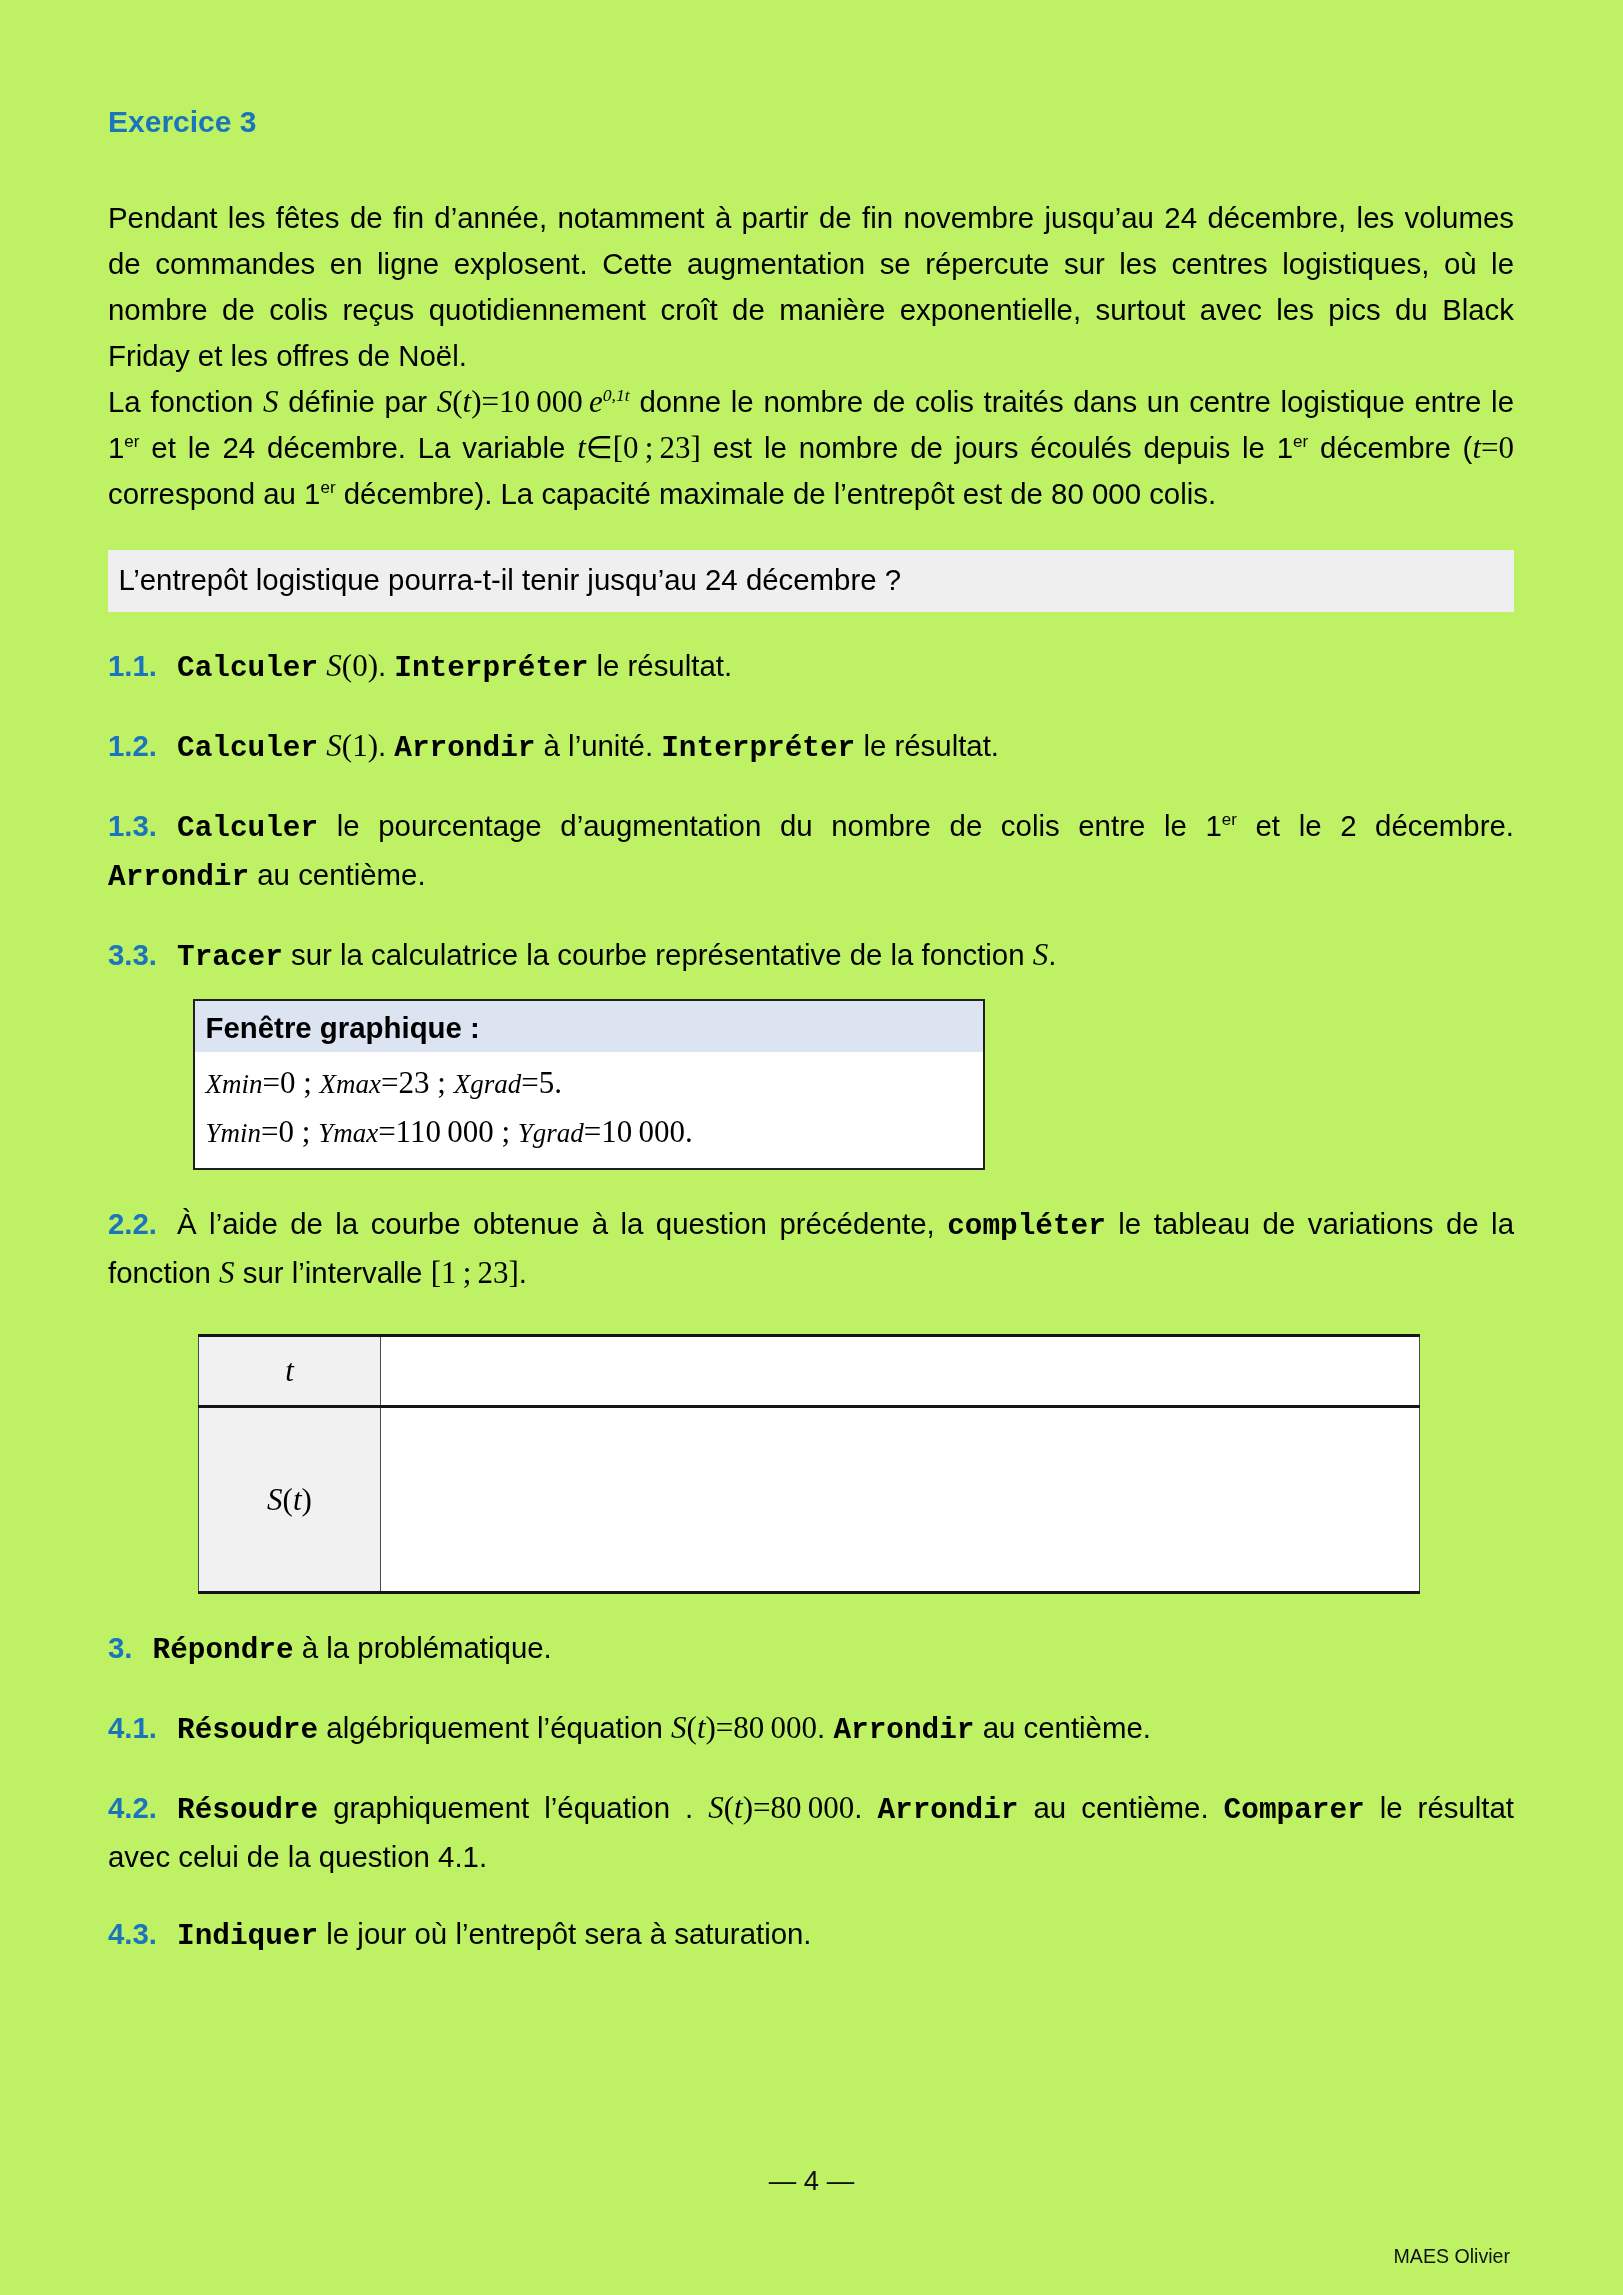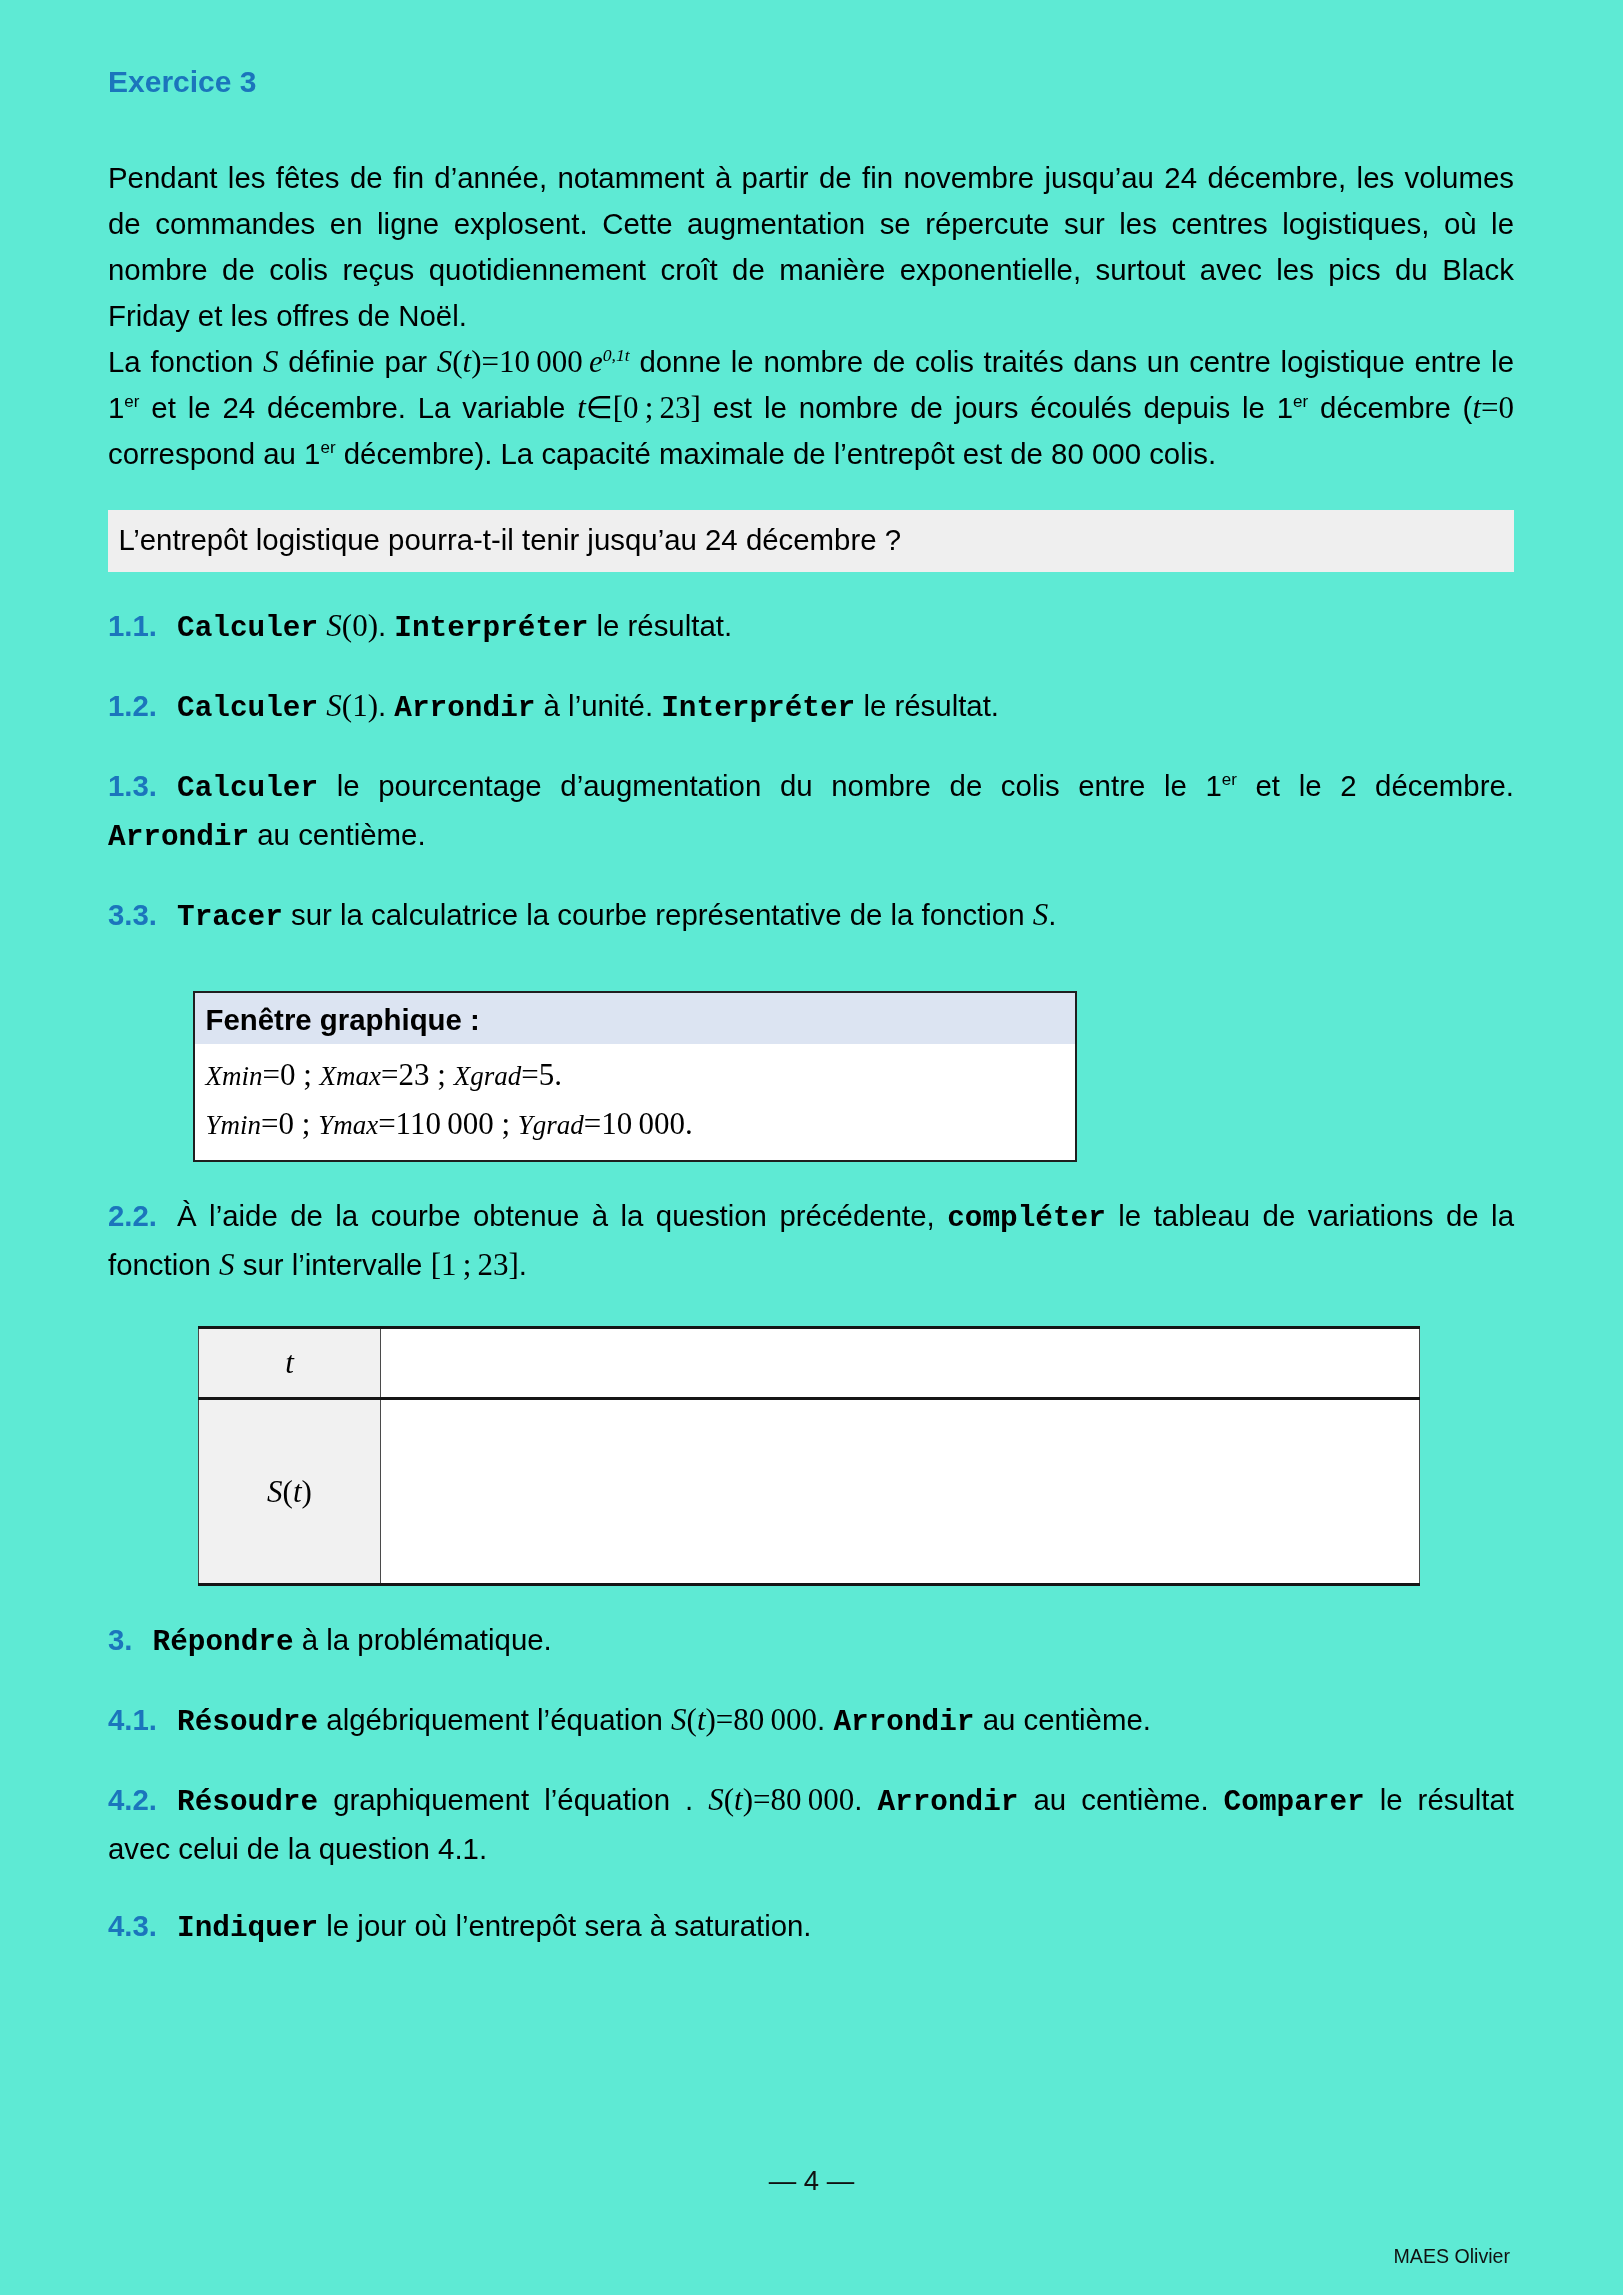--- a/index.html
+++ b/index.html
@@ -1,38 +1,38 @@
 <!DOCTYPE html>
 <html style="font-size:10.5px"><head>
 <meta charset="utf-8">
 <style>
   html,body{margin:0;padding:0;background:#ffffff;}
   body{width:1623px;height:2295px;font-family:"Liberation Sans",sans-serif;color:#000;}
   .page{position:relative;width:1623px;height:2295px;box-sizing:border-box;
-        padding:64px 109px 0 108px;background:#5eead4;overflow:hidden;}
+        padding:104px 109px 0 108px;background:#bef264;overflow:hidden;}
 
   h1.title{font-size:30px;line-height:35px;font-weight:bold;color:#1B75BC;margin:0 0 56px 0;}
 
   p.body{font-size:29.4px;line-height:46px;margin:0;text-align:justify;}
 
   
   .mi{font-family:"Liberation Serif",serif;font-style:italic;font-size:31px;}
   .mr{font-family:"Liberation Serif",serif;font-style:normal;font-size:31px;}
   sup.mexp{font-family:"Liberation Serif",serif;font-style:italic;font-size:17.7px;line-height:0;vertical-align:super;}
   sup.ord{font-size:17px;line-height:0;vertical-align:super;}
 
   .problem{background:#EFEFEF;margin-top:33px;padding:6.5px 11.8px 9.2px 10.5px;}
   .problem p{margin:0;font-size:29.4px;line-height:46px;}
   .problem .plabel{font-weight:bold;}
 
   p.question{font-size:29.4px;line-height:46px;margin:31px 0 0 0;text-align:justify;}
   .qnum{color:#1B75BC;font-weight:bold;margin-right:20px;}
   .question b{font-weight:bold;font-family:Liberation Mono, monospace;}
 
-  .fenetre{margin:50px 0 0 85px;width:884px;border:2px solid #1f1f1f;box-sizing:border-box;}
+  .fenetre{margin:18px 0 0 85px;width:792px;border:2px solid #1f1f1f;box-sizing:border-box;}
   .fenetre-header{background:#DCE4F2;padding:7.9px 10.5px 6.5px 10.5px;font-size:29.4px;line-height:37px;font-weight:bold;}
   .fenetre-body{padding:6.5px 10.5px 11.8px 10.5px;background:#fff;}
   .fenetre-body .fline{font-family:"Liberation Serif",serif;font-size:31px;line-height:47px;}
   .fenetre-body .fline .mi{font-size:27px;}
   .fenetre-body .fline .mr{font-size:31px;}
 
   table.vtable{margin:38px 0 0 90px;width:1222px;border-collapse:collapse;
                border-top:3.9px solid #151515;border-bottom:3.9px solid #151515;}
   table.vtable tr.trow1{height:71px;border-bottom:3.9px solid #151515;}
   table.vtable tr.trow2{height:186px;}

